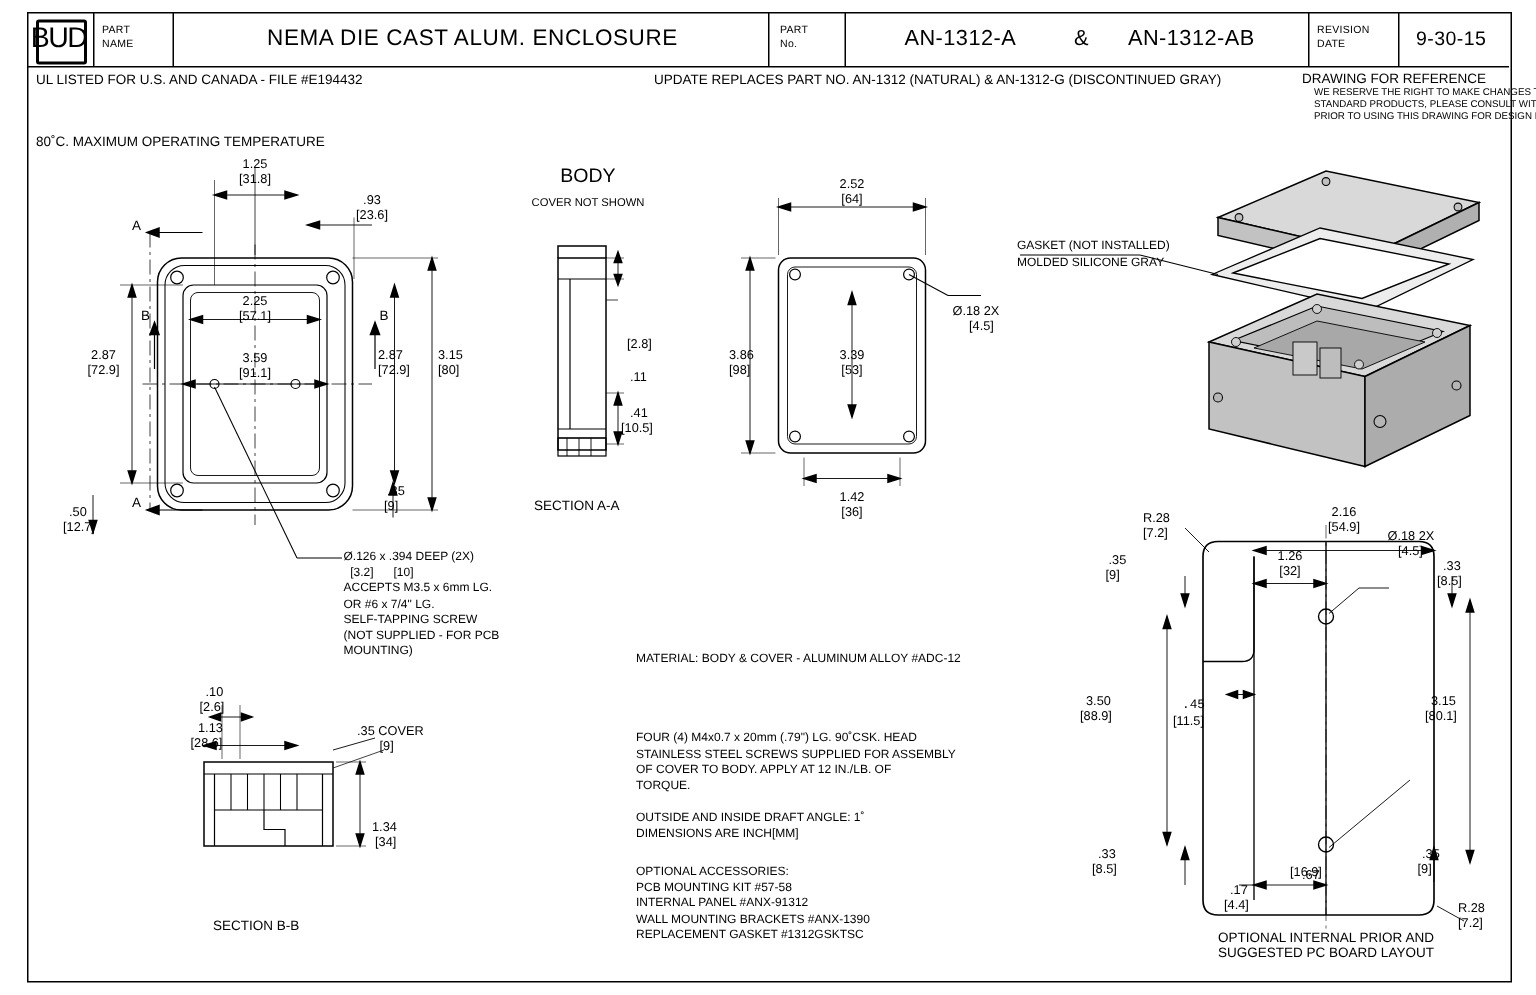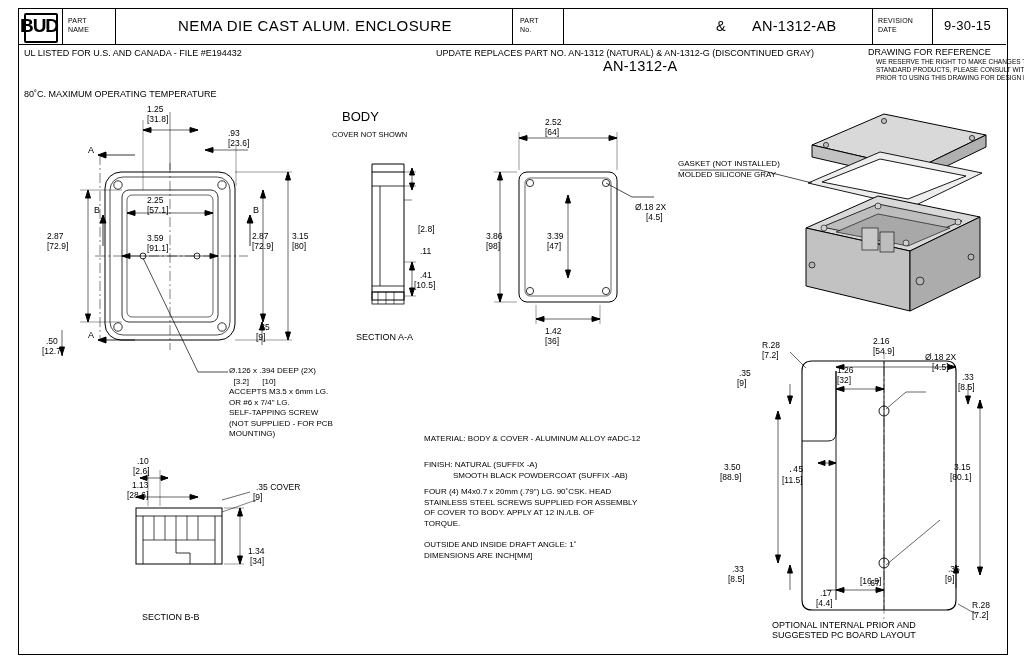--- a/index.html
+++ b/index.html
@@ -7,24 +7,24 @@
   #sheet{position:relative;width:1024px;height:663px;overflow:hidden;background:#fff;}
   .frame{position:absolute;left:18px;top:8px;width:988px;height:645px;border:1.5px solid #000;}
   .tblock{position:absolute;left:18px;top:8px;width:988px;height:36px;border-bottom:1.5px solid #000;}
   .vline{position:absolute;width:0;border-left:1.5px solid #000;}
   .cell-lbl{position:absolute;font-size:7px;line-height:9px;letter-spacing:.2px;}
   .title{position:absolute;font-size:15px;letter-spacing:.4px;}
   .pnum{position:absolute;font-size:14.5px;letter-spacing:.3px;}
   .txt{position:absolute;font-size:9px;line-height:12px;white-space:pre;}
   .txt8{position:absolute;font-size:8px;line-height:10.5px;white-space:pre;}
   .txt7{position:absolute;font-size:6.5px;line-height:8px;white-space:pre;}
-  .dim{position:absolute;font-size:8.5px;line-height:10px;white-space:pre;}
+  .dim{position:absolute;font-size:8.5px;line-height:10px;text-align:center;white-space:pre;}
   .dimL{position:absolute;font-size:8.5px;line-height:10px;white-space:pre;}
   .bold{font-weight:normal;}
-  .logo{position:absolute;left:22px;top:10px;width:34px;height:32px;display:flex;align-items:center;justify-content:center;font-size:19px;font-weight:bold;letter-spacing:-1px;}
+  .logo{position:absolute;left:22px;top:10px;width:34px;height:32px;display:flex;align-items:center;justify-content:center;font-size:19px;font-weight:normal;letter-spacing:-1px;}
   .logo-box{position:absolute;left:24px;top:13px;width:30px;height:26px;border:2px solid #000;border-radius:2px;}
   svg{position:absolute;left:0;top:0;}
 </style>
 </head>
 <body>
 
 <div id="sheet">
 
   <div class="frame"></div>
   <div class="tblock"></div>
@@ -38,21 +38,21 @@
 
   <div class="logo-box"></div>
   <div class="logo">BUD</div>
 
   <div class="cell-lbl" style="left:68px;top:16px;white-space:pre;">PART
 NAME</div>
   <div class="title" style="left:125px;top:17px;width:380px;text-align:center;">NEMA DIE CAST ALUM. ENCLOSURE</div>
 
   <div class="cell-lbl" style="left:520px;top:16px;white-space:pre;">PART
 No.</div>
-  <div class="pnum" style="left:603px;top:18px;margin-top:40px;">AN-1312-A</div>
+  <div class="pnum" style="left:603px;top:18px;">AN-1312-A</div>
   <div class="pnum" style="left:716px;top:18px;">&amp;</div>
   <div class="pnum" style="left:752px;top:18px;">AN-1312-AB</div>
 
   <div class="cell-lbl" style="left:878px;top:16px;white-space:pre;">REVISION
 DATE</div>
   <div class="pnum" style="left:944px;top:18px;font-size:13px;">9-30-15</div>
 
   <div class="txt" style="left:24px;top:47px;">UL LISTED FOR U.S. AND CANADA - FILE #E194432</div>
   <div class="txt" style="left:24px;top:88px;">80˚C. MAXIMUM OPERATING TEMPERATURE</div>
   <div class="txt" style="left:436px;top:47px;">UPDATE REPLACES PART NO. AN-1312 (NATURAL) &amp; AN-1312-G (DISCONTINUED GRAY)</div>
@@ -356,48 +356,51 @@
   <div class="dimL" style="left:418px;top:224px;">[2.8]</div>
   <div class="dimL" style="left:420px;top:270px;">.41</div>
   <div class="dimL" style="left:414px;top:280px;">[10.5]</div>
   <div class="dimL" style="left:356px;top:332px;font-size:9px;">SECTION A-A</div>
 
   <div class="dim" style="left:545px;top:117px;width:46px;">2.52</div>
   <div class="dim" style="left:545px;top:127px;width:46px;">[64]</div>
   <div class="dimL" style="left:486px;top:231px;">3.86</div>
   <div class="dimL" style="left:486px;top:241px;">[98]</div>
   <div class="dim" style="left:547px;top:231px;width:42px;">3.39</div>
-  <div class="dim" style="left:547px;top:241px;width:42px;">[47]</div>
+  <div class="dim" style="left:547px;top:241px;width:42px;">[53]</div>
   <div class="dim" style="left:545px;top:326px;width:46px;">1.42</div>
   <div class="dim" style="left:545px;top:336px;width:46px;">[36]</div>
   <div class="dimL" style="left:635px;top:202px;">Ø.18 2X</div>
   <div class="dimL" style="left:646px;top:212px;">[4.5]</div>
 
   <div class="txt8" style="left:678px;top:159px;">GASKET (NOT INSTALLED)
 MOLDED SILICONE GRAY</div>
 
   <div class="dimL" style="left:137px;top:456px;">.10</div>
   <div class="dimL" style="left:133px;top:466px;">[2.6]</div>
   <div class="dimL" style="left:132px;top:480px;">1.13</div>
   <div class="dimL" style="left:127px;top:490px;">[28.6]</div>
-  <div class="dimL" style="left:256px;top:482px;">.35 COVER</div>
+  <div class="dimL" style="left:238px;top:482px;">.35 COVER</div>
   <div class="dimL" style="left:253px;top:492px;">[9]</div>
   <div class="dimL" style="left:248px;top:546px;">1.34</div>
   <div class="dimL" style="left:250px;top:556px;">[34]</div>
   <div class="dimL" style="left:142px;top:612px;font-size:9px;">SECTION B-B</div>
 
   <div class="txt8" style="left:424px;top:434px;">MATERIAL: BODY &amp; COVER - ALUMINUM ALLOY #ADC-12</div>
-  <div class="txt8" style="left:424px;top:460px;">FINISH: NATURAL (SUFFIX -A)
-             SMOOTH BLACK POWDERCOAT (SUFFIX -AB)</div>
   <div class="txt8" style="left:424px;top:487px;">FOUR (4) M4x0.7 x 20mm (.79") LG. 90˚CSK. HEAD
 STAINLESS STEEL SCREWS SUPPLIED FOR ASSEMBLY
 OF COVER TO BODY. APPLY AT 12 IN./LB. OF
 TORQUE.</div>
   <div class="txt8" style="left:424px;top:540px;">OUTSIDE AND INSIDE DRAFT ANGLE: 1˚
 DIMENSIONS ARE INCH[MM]</div>
+  <div class="txt8" style="left:424px;top:576px;">OPTIONAL ACCESSORIES:
+PCB MOUNTING KIT #57-58
+INTERNAL PANEL #ANX-91312
+WALL MOUNTING BRACKETS #ANX-1390
+REPLACEMENT GASKET #1312GSKTSC</div>
 
   <div class="dimL" style="left:762px;top:340px;">R.28</div>
   <div class="dimL" style="left:762px;top:350px;">[7.2]</div>
   <div class="dim" style="left:873px;top:336px;width:46px;">2.16</div>
   <div class="dim" style="left:873px;top:346px;width:46px;">[54.9]</div>
   <div class="dim" style="left:837px;top:365px;width:46px;">1.26</div>
   <div class="dim" style="left:837px;top:375px;width:46px;">[32]</div>
   <div class="dimL" style="left:925px;top:352px;">Ø.18 2X</div>
   <div class="dimL" style="left:932px;top:362px;">[4.5]</div>
   <div class="dimL" style="left:739px;top:368px;">.35</div>

